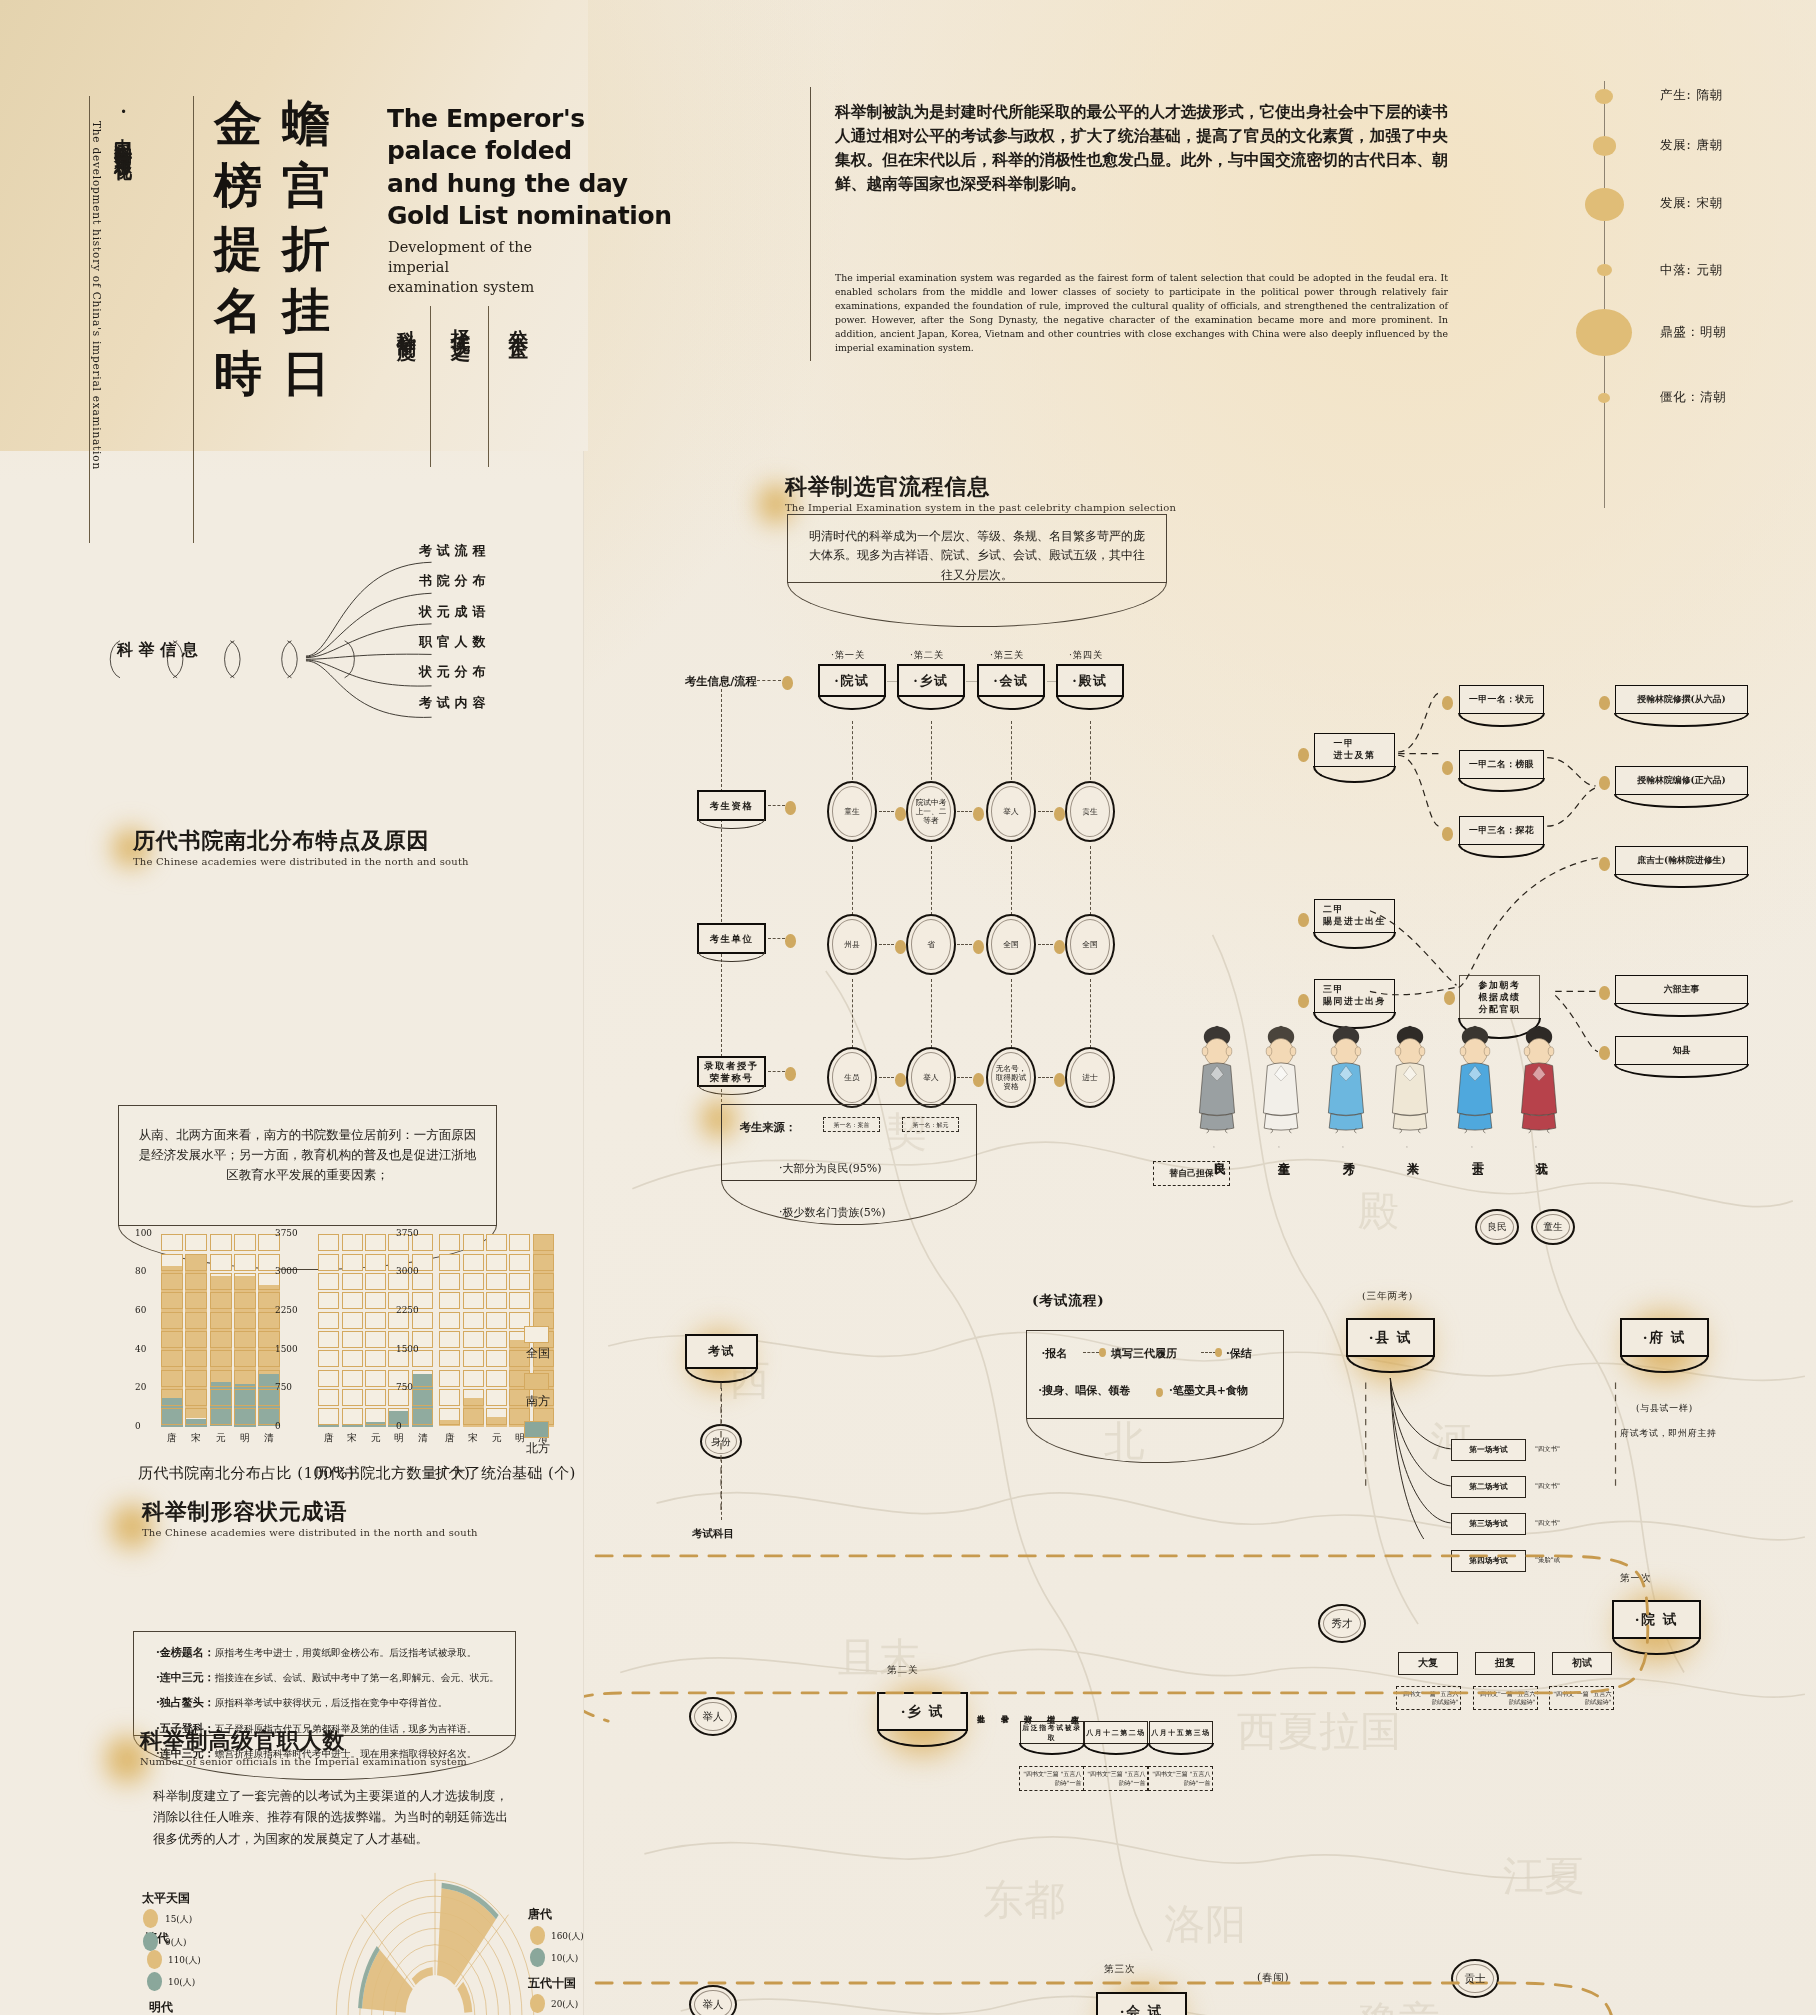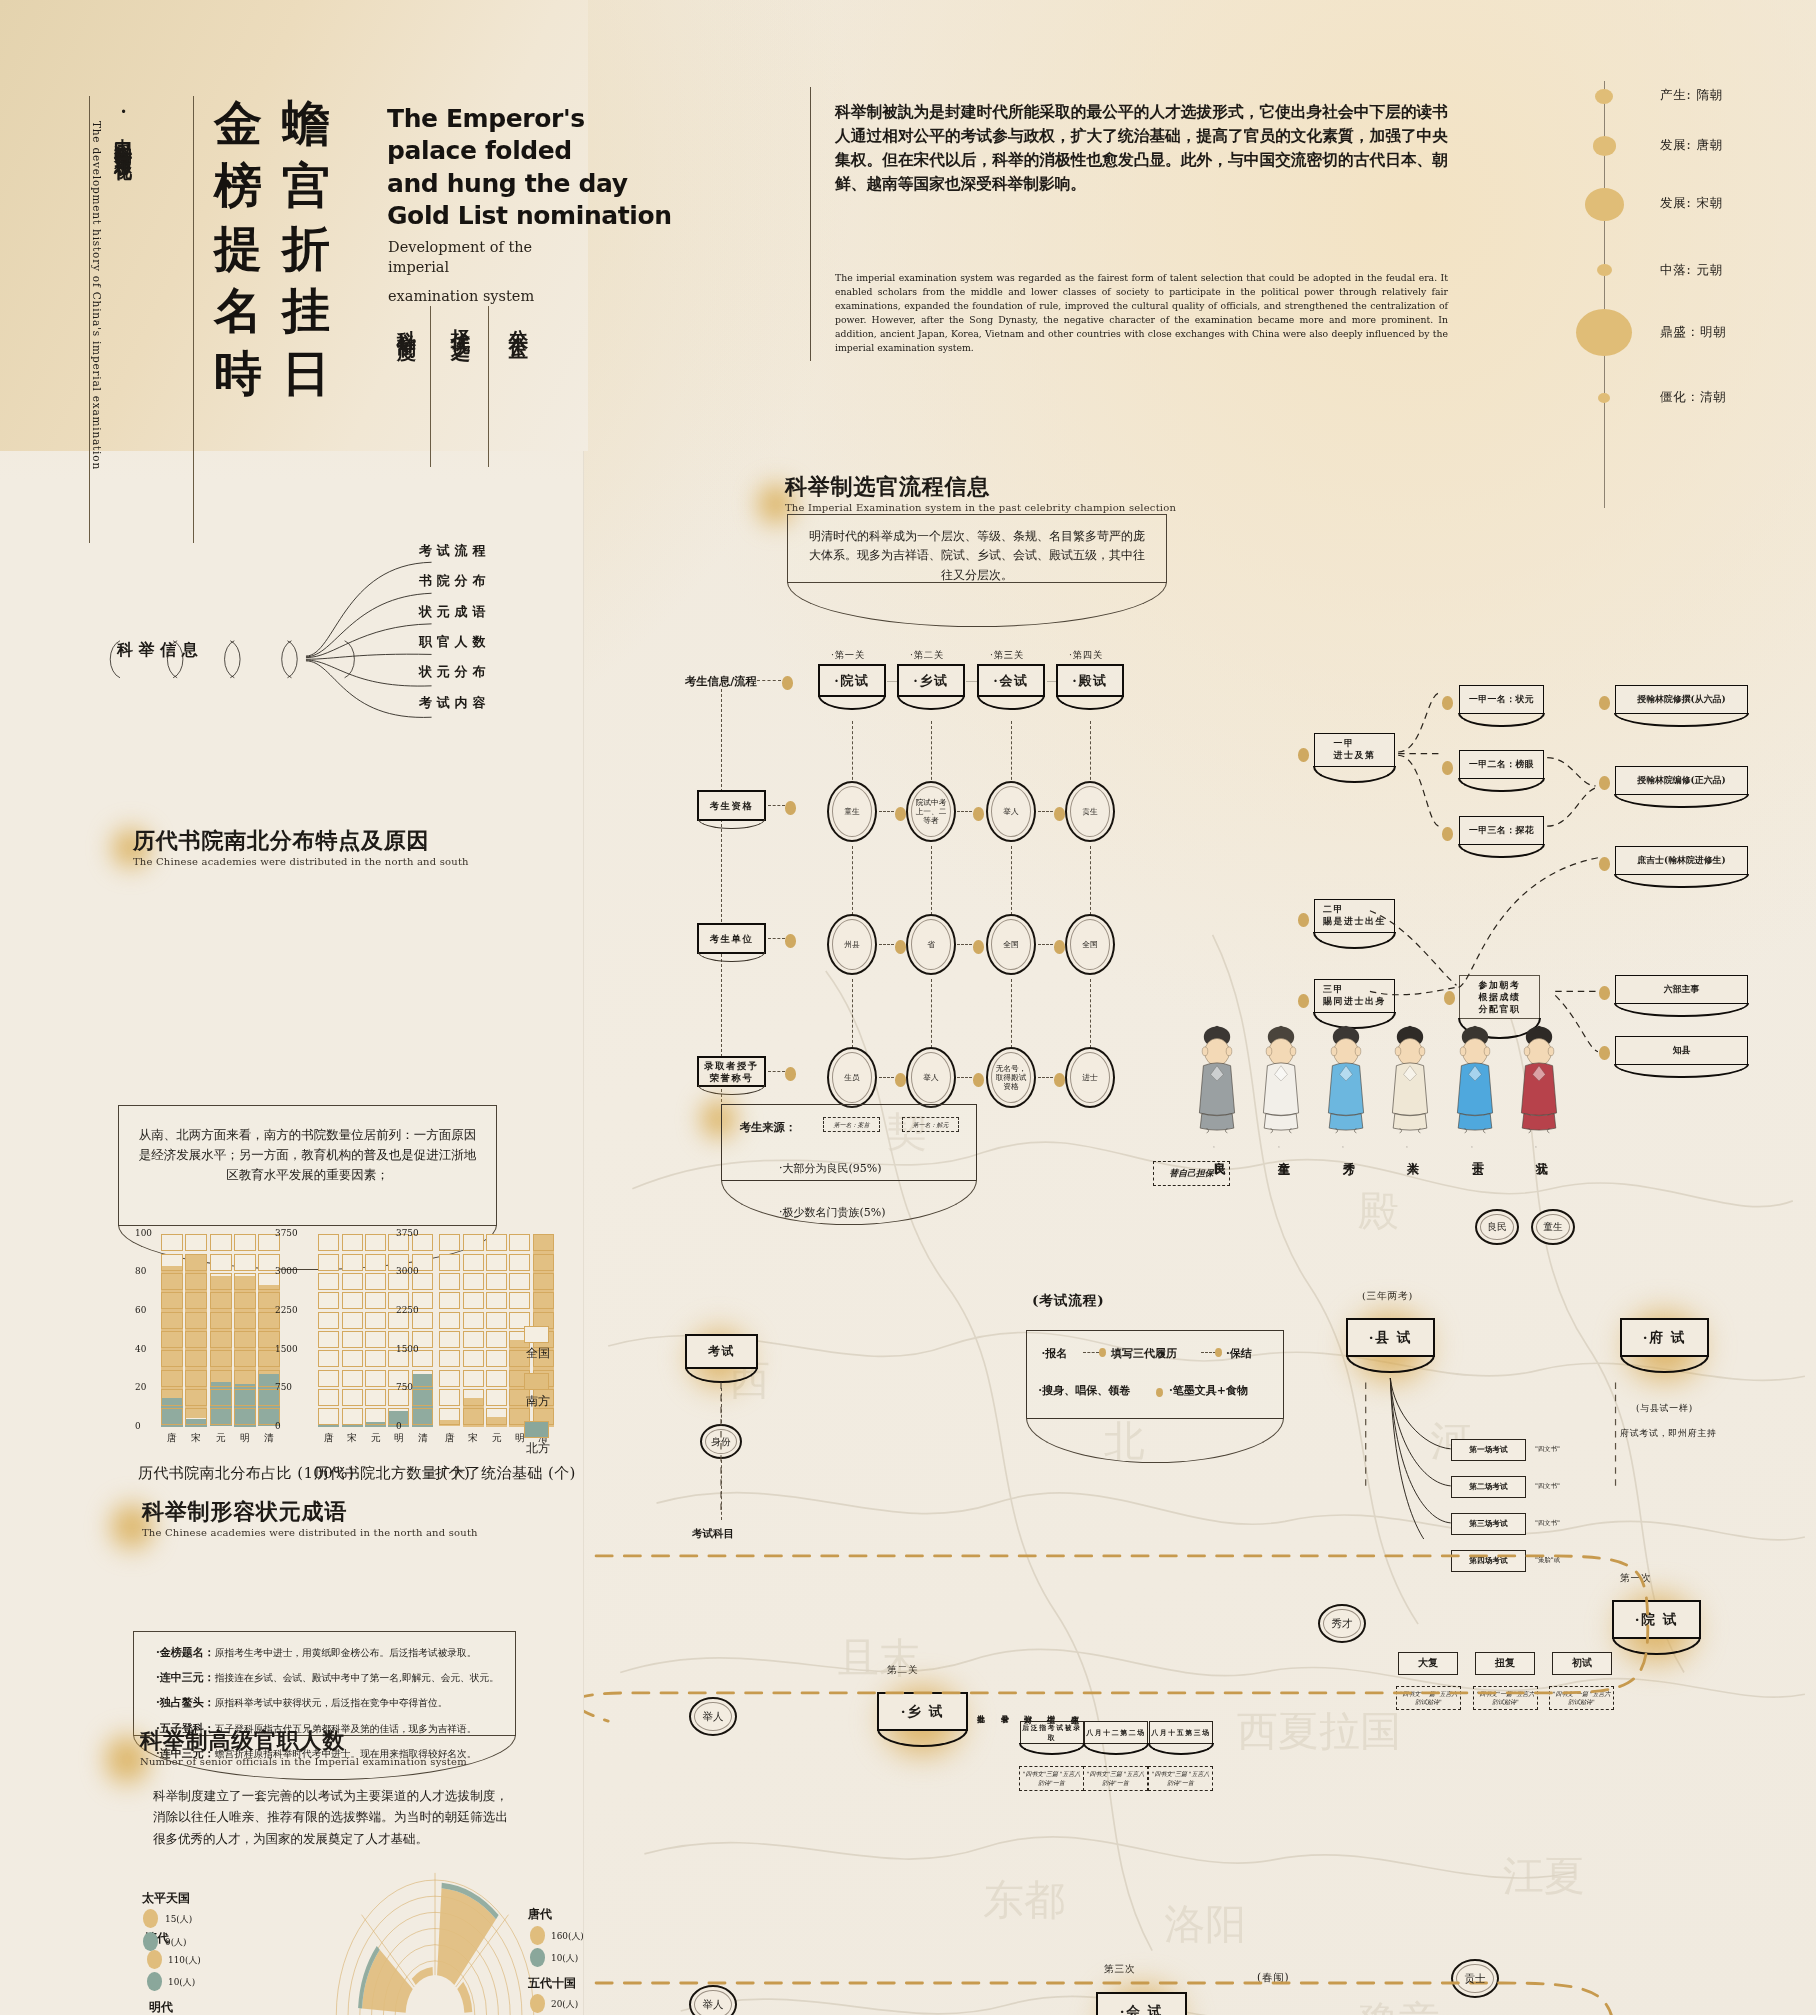--- a/index.html
+++ b/index.html
@@ -101,21 +101,21 @@
   .shield{position:absolute;border:2px solid #100d0a;background:#f2ebdf;
      display:flex;align-items:center;justify-content:center;font-size:13.7px;font-weight:700;letter-spacing:1.6px;}
   .shield:after{content:"";position:absolute;left:-2px;right:-2px;top:100%;height:46%;
      border-left:2px solid #100d0a;border-right:2px solid #100d0a;border-bottom:2px solid #100d0a;
      border-radius:0 0 50% 50%/0 0 100% 100%;}
   .glow{position:absolute;border-radius:50%;filter:blur(13px);
      background:radial-gradient(circle,#d9a94f 0%,rgba(217,169,79,.5) 45%,rgba(217,169,79,0) 72%);}
   .mini{position:absolute;border:0.8px solid #2a241c;background:#f3ede2;
      display:flex;align-items:center;justify-content:center;text-align:center;font-size:7.7px;}
   .mini-d{position:absolute;border:0.8px dashed #2a241c;
-     display:flex;align-items:center;justify-content:center;text-align:center;font-size:6.4px;line-height:1.35;padding:1.6px;font-style:italic;}
+     display:flex;align-items:center;justify-content:center;text-align:right;font-size:6.4px;line-height:1.35;padding:1.6px;}
   .tag{position:absolute;font-size:8px;letter-spacing:0.8px;}
   .tag-s{position:absolute;font-size:6.4px;}
 
   
   .fig{position:absolute;}
   .fig-lab{position:absolute;writing-mode:vertical-rl;text-orientation:upright;
      font-size:12px;font-weight:700;letter-spacing:1.6px;}
 </style>
 </head>
 <body>
@@ -174,21 +174,21 @@
   <div class="bigchar" style="left:214px;top:224px;">提</div>
   <div class="bigchar" style="left:214px;top:286px;">名</div>
   <div class="bigchar" style="left:214px;top:349px;">時</div>
 
   <div class="en-title" style="left:387px;top:103px;">The Emperor's</div>
   <div class="en-title" style="left:387px;top:135px;">palace folded</div>
   <div class="en-title" style="left:387px;top:168px;">and hung the day</div>
   <div class="en-title" style="left:387px;top:200px;">Gold List nomination</div>
   <div class="en-sub" style="left:388px;top:238px;">Development of the</div>
   <div class="en-sub" style="left:388px;top:258px;">imperial</div>
-  <div class="en-sub" style="left:388px;top:287px;">examination system</div>
+  <div class="en-sub" style="left:388px;top:278px;">examination system</div>
 
   <div class="vrule" style="left:430px;top:306px;height:161px;background:#6a5c44;width:0.4px;"></div>
   <div class="vrule" style="left:488px;top:306px;height:161px;background:#6a5c44;width:0.4px;"></div>
   <div class="slogan" style="left:393px;top:314px;">科举制度</div>
   <div class="slogan" style="left:447px;top:314px;">择优选之</div>
   <div class="slogan" style="left:505px;top:314px;">公平公正</div>
 
   <div class="vrule" style="left:810px;top:87px;height:274px;width:0.8px;background:#5d513e;"></div>
   <div style="position:absolute;left:835px;top:100px;width:613px;font-size:15.7px;line-height:1.52;text-align:justify;font-weight:600;">科举制被訙为是封建时代所能采取的最公平的人才选拔形式，它使出身社会中下层的读书人通过相对公平的考试参与政权，扩大了统治基础，提高了官员的文化素質，加强了中央集权。但在宋代以后，科举的消极性也愈发凸显。此外，与中国交流密切的古代日本、朝鲜、越南等国家也深受科举制影响。</div>
   <div style="position:absolute;left:835px;top:271px;width:613px;font-size:9.3px;line-height:1.5;text-align:justify;">The imperial examination system was regarded as the fairest form of talent selection that could be adopted in the feudal era. It enabled scholars from the middle and lower classes of society to participate in the political power through relatively fair examinations, expanded the foundation of rule, improved the cultural quality of officials, and strengthened the centralization of power. However, after the Song Dynasty, the negative character of the examination became more and more prominent. In addition, ancient Japan, Korea, Vietnam and other countries with close exchanges with China were also deeply influenced by the imperial examination system.</div>

